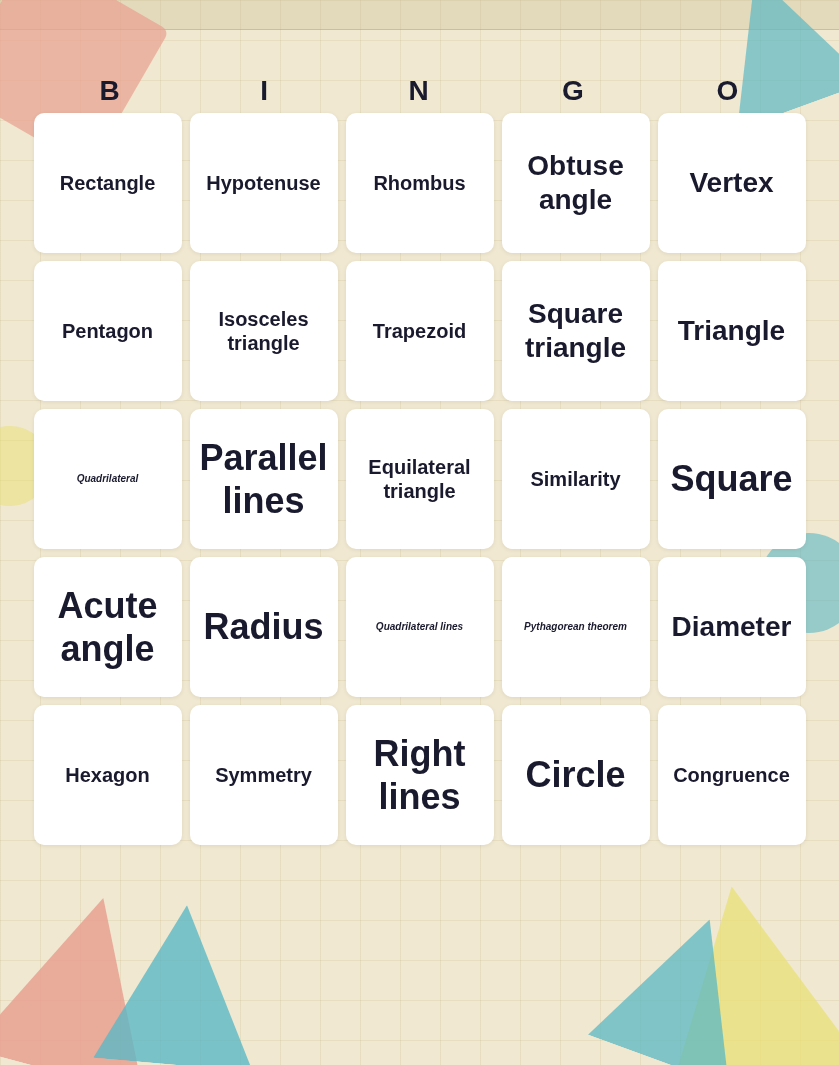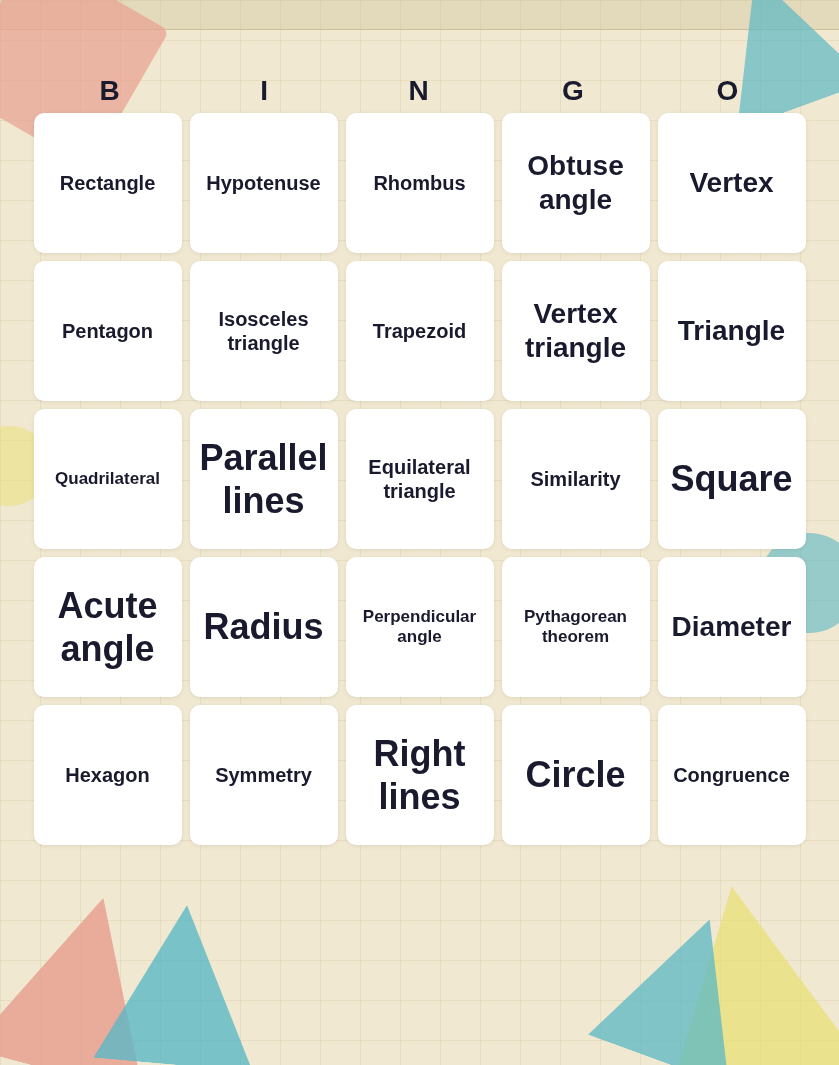--- a/index.html
+++ b/index.html
@@ -161,21 +161,21 @@
       padding: 12px 8px;
       box-shadow: 0 1px 4px rgba(0,0,0,0.08);
     }
 
     .cell-text {
       font-weight: 700;
       color: #1a1a2e;
       line-height: 1.2;
     }
 
-    .size-small { font-size: 17px; }
+    .size-small { font-size: 10px; font-style: italic; }
     .size-medium { font-size: 20px; }
     .size-large { font-size: 28px; }
     .size-xlarge { font-size: 36px; }
   </style>
 </head>
 <body>
 
 <div class="background"></div>
 <div class="ruler-top"></div>
 
@@ -220,21 +220,21 @@
         <div class="bingo-cell">
           <span class="cell-text size-medium">Pentagon</span>
         </div>
         <div class="bingo-cell">
           <span class="cell-text size-medium">Isosceles triangle</span>
         </div>
         <div class="bingo-cell">
           <span class="cell-text size-medium">Trapezoid</span>
         </div>
         <div class="bingo-cell">
-          <span class="cell-text size-large">Vertex triangle</span>
+          <span class="cell-text size-large">Square triangle</span>
         </div>
         <div class="bingo-cell">
           <span class="cell-text size-large">Triangle</span>
         </div>
         <div class="bingo-cell">
           <span class="cell-text size-small">Quadrilateral</span>
         </div>
         <div class="bingo-cell">
           <span class="cell-text size-xlarge">Parallel lines</span>
         </div>
@@ -247,21 +247,21 @@
         <div class="bingo-cell">
           <span class="cell-text size-xlarge">Square</span>
         </div>
         <div class="bingo-cell">
           <span class="cell-text size-xlarge">Acute angle</span>
         </div>
         <div class="bingo-cell">
           <span class="cell-text size-xlarge">Radius</span>
         </div>
         <div class="bingo-cell">
-          <span class="cell-text size-small">Perpendicular angle</span>
+          <span class="cell-text size-small">Quadrilateral lines</span>
         </div>
         <div class="bingo-cell">
           <span class="cell-text size-small">Pythagorean theorem</span>
         </div>
         <div class="bingo-cell">
           <span class="cell-text size-large">Diameter</span>
         </div>
         <div class="bingo-cell">
           <span class="cell-text size-medium">Hexagon</span>
         </div>

